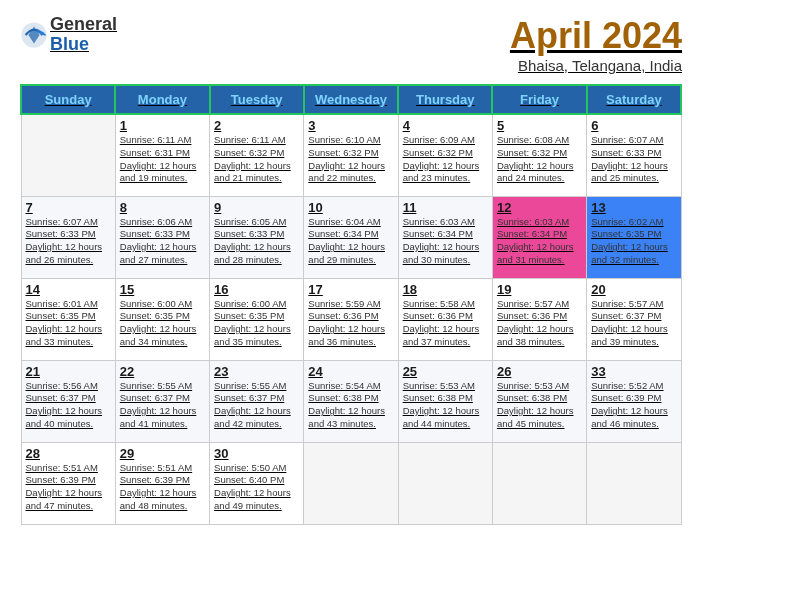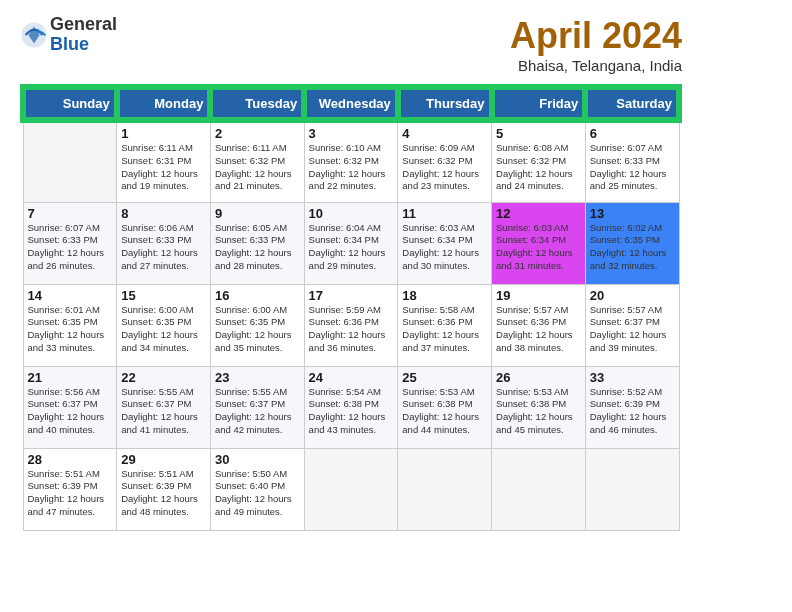--- a/index.html
+++ b/index.html
@@ -6,20 +6,21 @@
     body {
       font-family: Arial, sans-serif;
       background: #fff;
       width: 792px;
       height: 612px;
       overflow: hidden;
     }
     .container {
       width: 702px;
       padding: 15px 20px 10px 20px;
+      text-decoration: underline;
     }
     .header {
       display: flex;
       justify-content: space-between;
       align-items: flex-start;
       margin-bottom: 10px;
     }
     .logo {
       display: flex;
       align-items: center;
@@ -52,26 +53,26 @@
       font-size: 15px;
       color: #333;
     }
     table {
       width: 100%;
       border-collapse: collapse;
       table-layout: fixed;
     }
     th {
       background-color: #2563a8;
-      color: #ffffff;
+      color: #7dd3fc;
       font-size: 13px;
       font-weight: bold;
       padding: 6px 4px;
-      text-align: right;
-      border: 6px solid #22c55e;
+      text-align: center;
+      border: 2px solid #22c55e;
     }
     td {
       vertical-align: top;
       border: 1px solid #ccc;
       padding: 3px 4px;
       font-size: 10px;
       color: #222;
       height: 82px;
       background: #fff;
     }
@@ -172,21 +173,21 @@
         <span class="day-info">Sunrise: 6:05 AM<br>Sunset: 6:33 PM<br>Daylight: 12 hours and 28 minutes.</span>
       </td>
           <td style="background-color: rgb(245, 247, 250); margin-left: 28px;">
         <span class="day-num">10</span>
         <span class="day-info">Sunrise: 6:04 AM<br>Sunset: 6:34 PM<br>Daylight: 12 hours and 29 minutes.</span>
       </td>
           <td style="background-color: rgb(245, 247, 250);">
         <span class="day-num">11</span>
         <span class="day-info">Sunrise: 6:03 AM<br>Sunset: 6:34 PM<br>Daylight: 12 hours and 30 minutes.</span>
       </td>
-          <td style="background-color: #d946ef;">
+          <td style="background-color: #ec4899;">
         <span class="day-num">12</span>
         <span class="day-info">Sunrise: 6:03 AM<br>Sunset: 6:34 PM<br>Daylight: 12 hours and 31 minutes.</span>
       </td>
           <td style="background-color: #3b82f6;">
         <span class="day-num">13</span>
         <span class="day-info">Sunrise: 6:02 AM<br>Sunset: 6:35 PM<br>Daylight: 12 hours and 32 minutes.</span>
       </td>
         </tr>
         <tr>
           <td>

